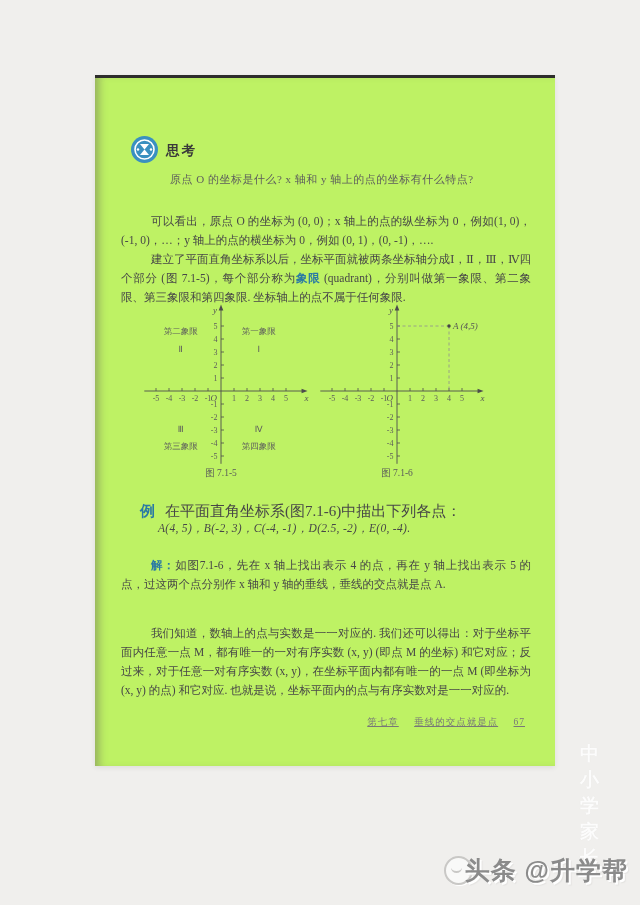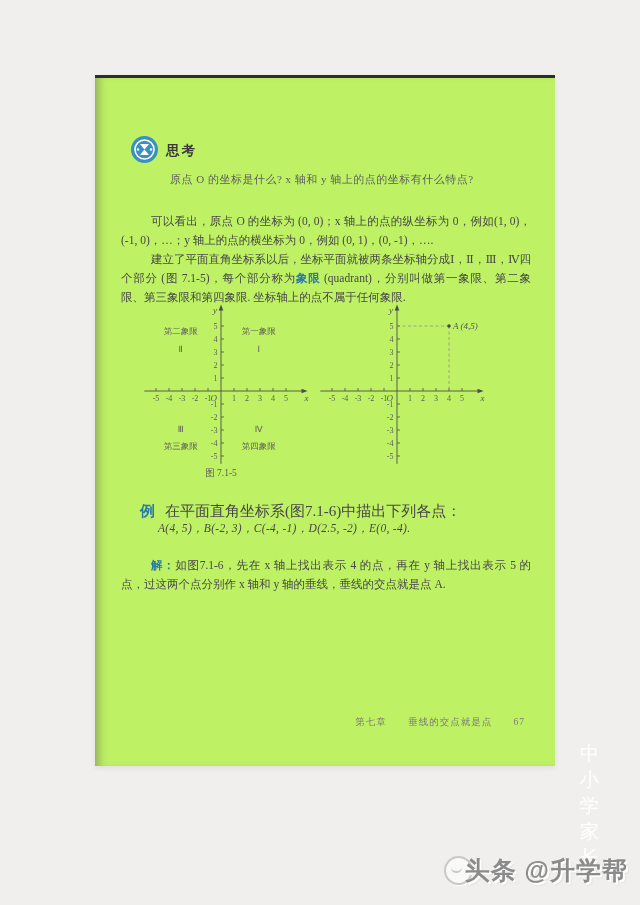--- a/index.html
+++ b/index.html
@@ -37,21 +37,21 @@
   .example-points{ position:absolute; left:63px; top:443px; font-size:11.5px; color:#474747; font-style:italic; letter-spacing:.3px;}
   .fig-svg{ position:absolute; top:225px; }
   .fig-caption{
     position:absolute; top:389px; width:200px; text-align:center;
     font-size:9.5px; color:#5a5a5a;
   }
   .footer{
     position:absolute; right:30px; top:638px;
     font-size:9.5px; color:#787878; letter-spacing:1px;
   }
-  .footer span{ margin-left:18px; }
+  .footer span{ margin-left:12px;text-decoration:underline; }
   .fig-num{ font-size:8px; fill:#5c5c5c; font-family:"Liberation Serif",serif; }
   .fig-var{ font-size:9px; fill:#555; font-style:italic; font-family:"Liberation Serif",serif; }
   .fig-quad{ font-size:8.5px; fill:#5c5c5c; font-family:"Liberation Serif",serif; }
   .watermark{
     position:absolute; right:12px; bottom:12px; height:50px;
     font-family:"Liberation Sans","DejaVu Sans",sans-serif;
   }
   .wm-ghost{
     position:absolute; right:28px; bottom:22px;
     font-size:19px; font-weight:bold; color:#ffffff;
@@ -202,29 +202,31 @@
         <text x="96.5" y="25.8" text-anchor="end" class="fig-num">5</text>
         <text x="183.55" y="98" class="fig-var">x</text>
         <text x="96" y="10.450000000000003" text-anchor="end" class="fig-var">y</text>
         <text x="96" y="97.5" text-anchor="end" class="fig-var">O</text>
         <line x1="100" y1="23" x2="152" y2="23" stroke="#8f8f8f" stroke-width="0.8" stroke-dasharray="3,2.5"></line>
         <line x1="152" y1="23" x2="152" y2="88" stroke="#8f8f8f" stroke-width="0.8" stroke-dasharray="3,2.5"></line>
         <circle cx="152" cy="23" r="1.7" fill="#444"></circle>
         <text x="156" y="25.8" class="fig-var">A (4,5)</text>
       </svg>
     <div class="fig-caption" style="left:26px;">图 7.1-5</div>
+    <div class="fig-caption" style="left:202px;">图 7.1-6</div>
 
     <div class="example-line1">
       <span class="teal-label">例</span><span>在平面直角坐标系(图7.1-6)中描出下列各点：</span>
     </div>
     <div class="example-points">A(4, 5)，B(-2, 3)，C(-4, -1)，D(2.5, -2)，E(0, -4).</div>
     <p class="para" style="top:462px;">
       <span class="teal">解：</span><span>如图7.1-6，先在 x 轴上找出表示 4 的点，再在 y 轴上找出表示 5 的点，过这两个点分别作 x 轴和 y 轴的垂线，垂线的交点就是点 A.</span>
     </p>
 
+    <p class="para" style="top:530px;">我们知道，数轴上的点与实数是一一对应的. 我们还可以得出：对于坐标平面内任意一点 M，都有唯一的一对有序实数 (x, y) (即点 M 的坐标) 和它对应；反过来，对于任意一对有序实数 (x, y)，在坐标平面内都有唯一的一点 M (即坐标为 (x, y) 的点) 和它对应. 也就是说，坐标平面内的点与有序实数对是一一对应的.</p>
 
     <div class="footer">
       <span>第七章</span>
       <span>垂线的交点就是点</span>
       <span>67</span>
     </div>
   </div>
 
   <div class="watermark">
     <div class="wm-ghost">中小学家长</div>

